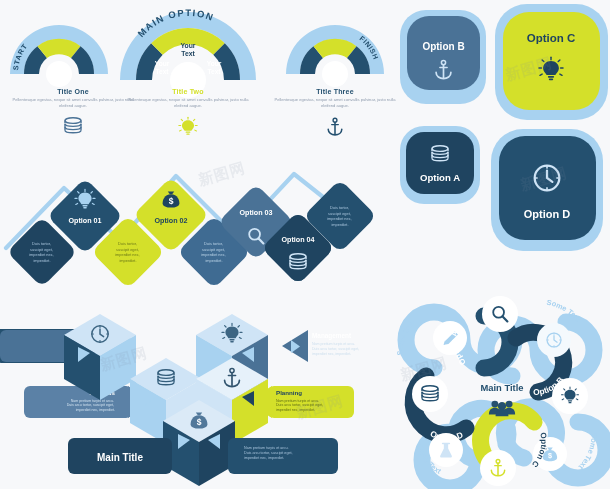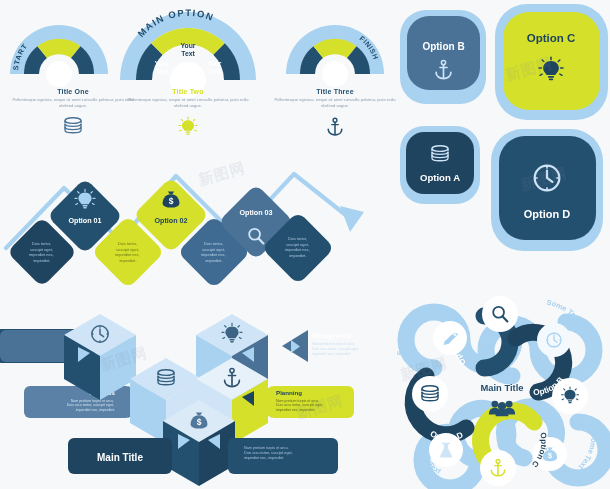--- a/index.html
+++ b/index.html
@@ -286,20 +286,41 @@
         <tspan x="298" dy="5.6">imperdiet.</tspan>
       </text>
 
       <g transform="translate(298,65) rotate(45)" style="display:none"></g>
       <g transform="translate(298,100) rotate(45)" style="display:none"></g>
 
       <g transform="translate(298,100) rotate(45)" style="display:none"></g>
     </svg>
   </div>
 
+  <div class="abs" style="left:0px;top:148px;">
+    <svg width="400" height="145" viewBox="0 0 400 145">
+      <g transform="translate(298,100) rotate(45)">
+        <rect x="-26" y="-26" width="52" height="52" rx="9" fill="#1f4460"></rect>
+      </g>
+      <text x="298" y="94" text-anchor="middle" font-size="7.2" font-weight="bold" fill="#ffffff">Option 04</text>
+      <g transform="translate(298,114)" style="color:#cfe4f6">
+          <use href="#ic-database"></use>
+        </g>
+
+      <g transform="translate(340,68) rotate(45)">
+        <rect x="-26" y="-26" width="52" height="52" rx="9" fill="#24506f"></rect>
+      </g>
+      <text x="340" y="61" text-anchor="middle" font-size="3.9" fill="#a8c4dc">
+        <tspan x="340" dy="0">Duis tortor,</tspan>
+        <tspan x="340" dy="5.6">suscipit eget,</tspan>
+        <tspan x="340" dy="5.6">imperdiet nec,</tspan>
+        <tspan x="340" dy="5.6">imperdiet.</tspan>
+      </text>
+    </svg>
+  </div>
 
   <div class="abs" style="left:0px;top:300px;">
     <svg width="400" height="189" viewBox="0 0 400 189">
 
       <g>
         <path d="M-4,29 H110 L124,54 H-4 Z" fill="#24506f"></path>
         <rect x="-4" y="29" width="96" height="34" rx="6" fill="#24506f"></rect>
         <path d="M92,29 L118,43 L92,63 Z" fill="#24506f"></path>
         <text x="78" y="39" text-anchor="end" font-size="6.6" font-weight="bold" fill="#ffffff">Strategy</text>
         <text x="78" y="46.5" text-anchor="end" font-size="3.7" fill="#a8c4dc">

